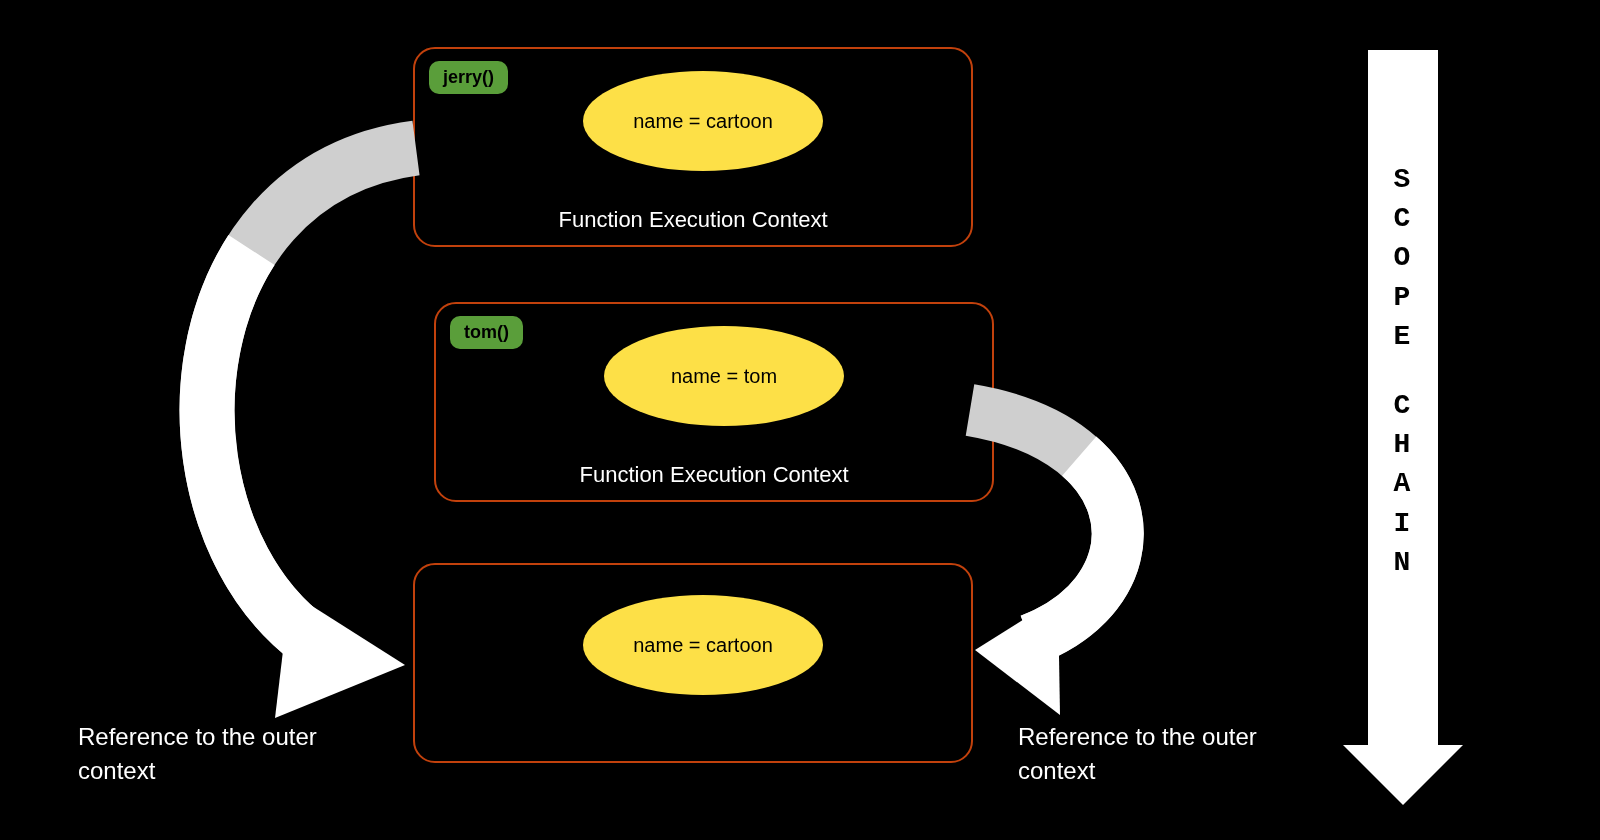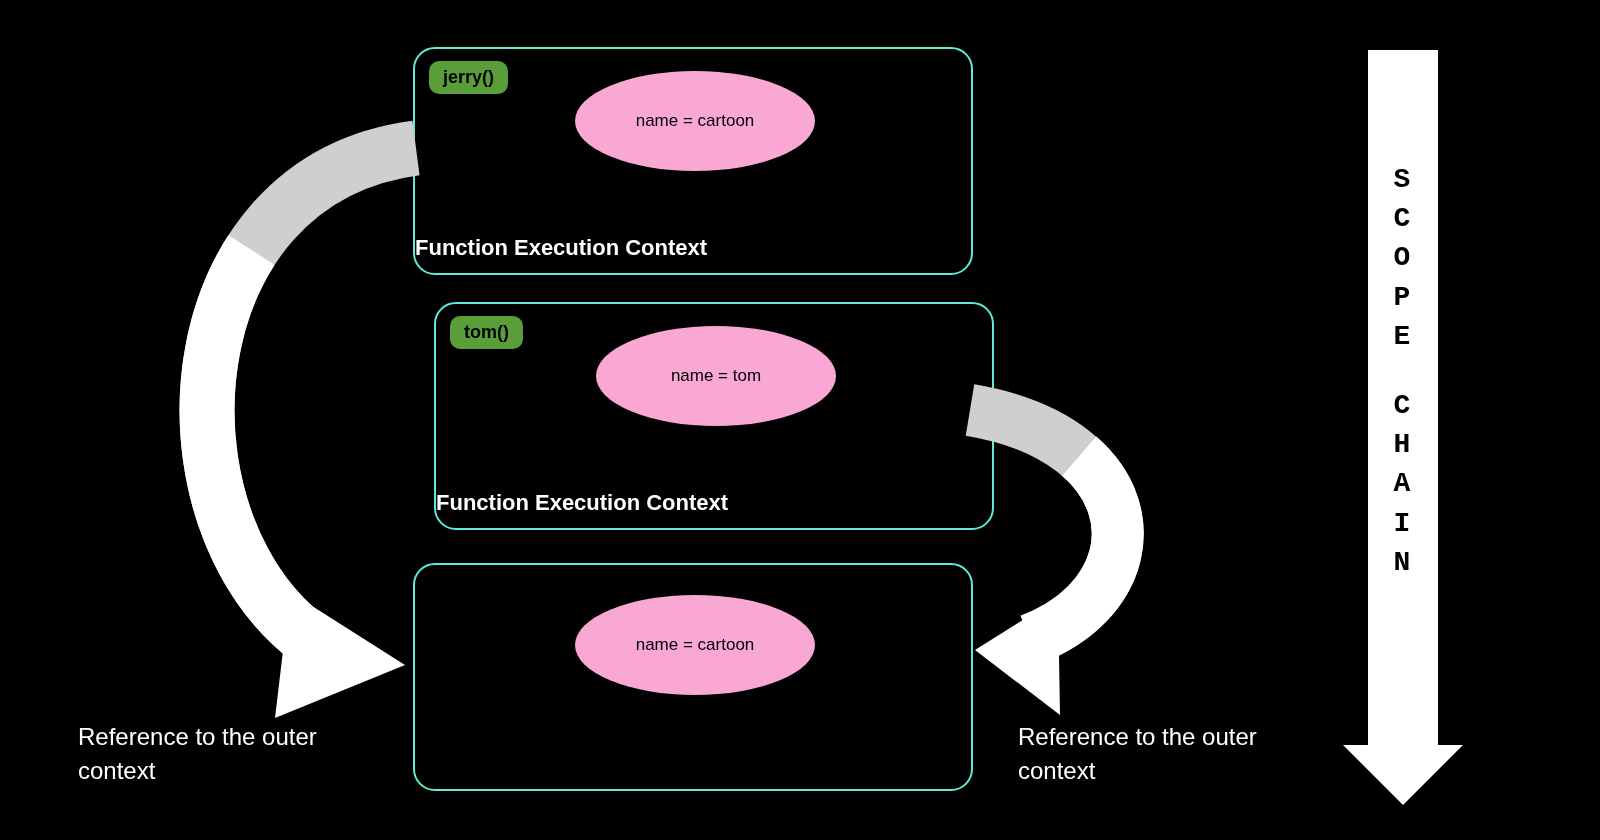--- a/index.html
+++ b/index.html
@@ -1,58 +1,58 @@
 <!DOCTYPE html>
 <html><head>
 <meta charset="utf-8">
 <style>
   html,body{margin:0;padding:0;background:#000;width:1600px;height:840px;font-family:Verdana,Geneva,sans-serif;overflow:hidden;}
   .canvas{position:relative;width:1600px;height:840px;}
 
   .ctx-box{
     position:absolute;
-    border:2px solid #5eead4;
+    border:2px solid #c2410c;
     border-radius:22px;
     background:#000;
     width:560px;
-    height:228px;
+    height:200px;
     box-sizing:border-box;
   }
   .ctx-title{
     position:absolute;
     bottom:12px;
     left:0;right:0;
-    text-align:left;
+    text-align:center;
     color:#fff;
     font-size:22px;
-    font-weight:700;
+    font-weight:400;
   }
   .fn-tag{
     position:absolute;
     top:12px;left:14px;
     background:#5a9e3a;
     color:#000;
     font-size:18px;
     font-weight:600;
     padding:6px 14px;
     border-radius:10px;
   }
   .var-ellipse{
     position:absolute;
-    background:#f9a8d4;
+    background:#fde047;
     color:#000;
-    font-size:17px;
+    font-size:20px;
     border-radius:50%;
     display:flex;
     align-items:center;
     justify-content:center;
     width:240px;
     height:100px;
     top:22px;
-    left:160px;
+    left:168px;
   }
 
   .ref-label{
     position:absolute;
     color:#fff;
     font-size:24px;
     line-height:1.4;
     width:260px;
   }
 

